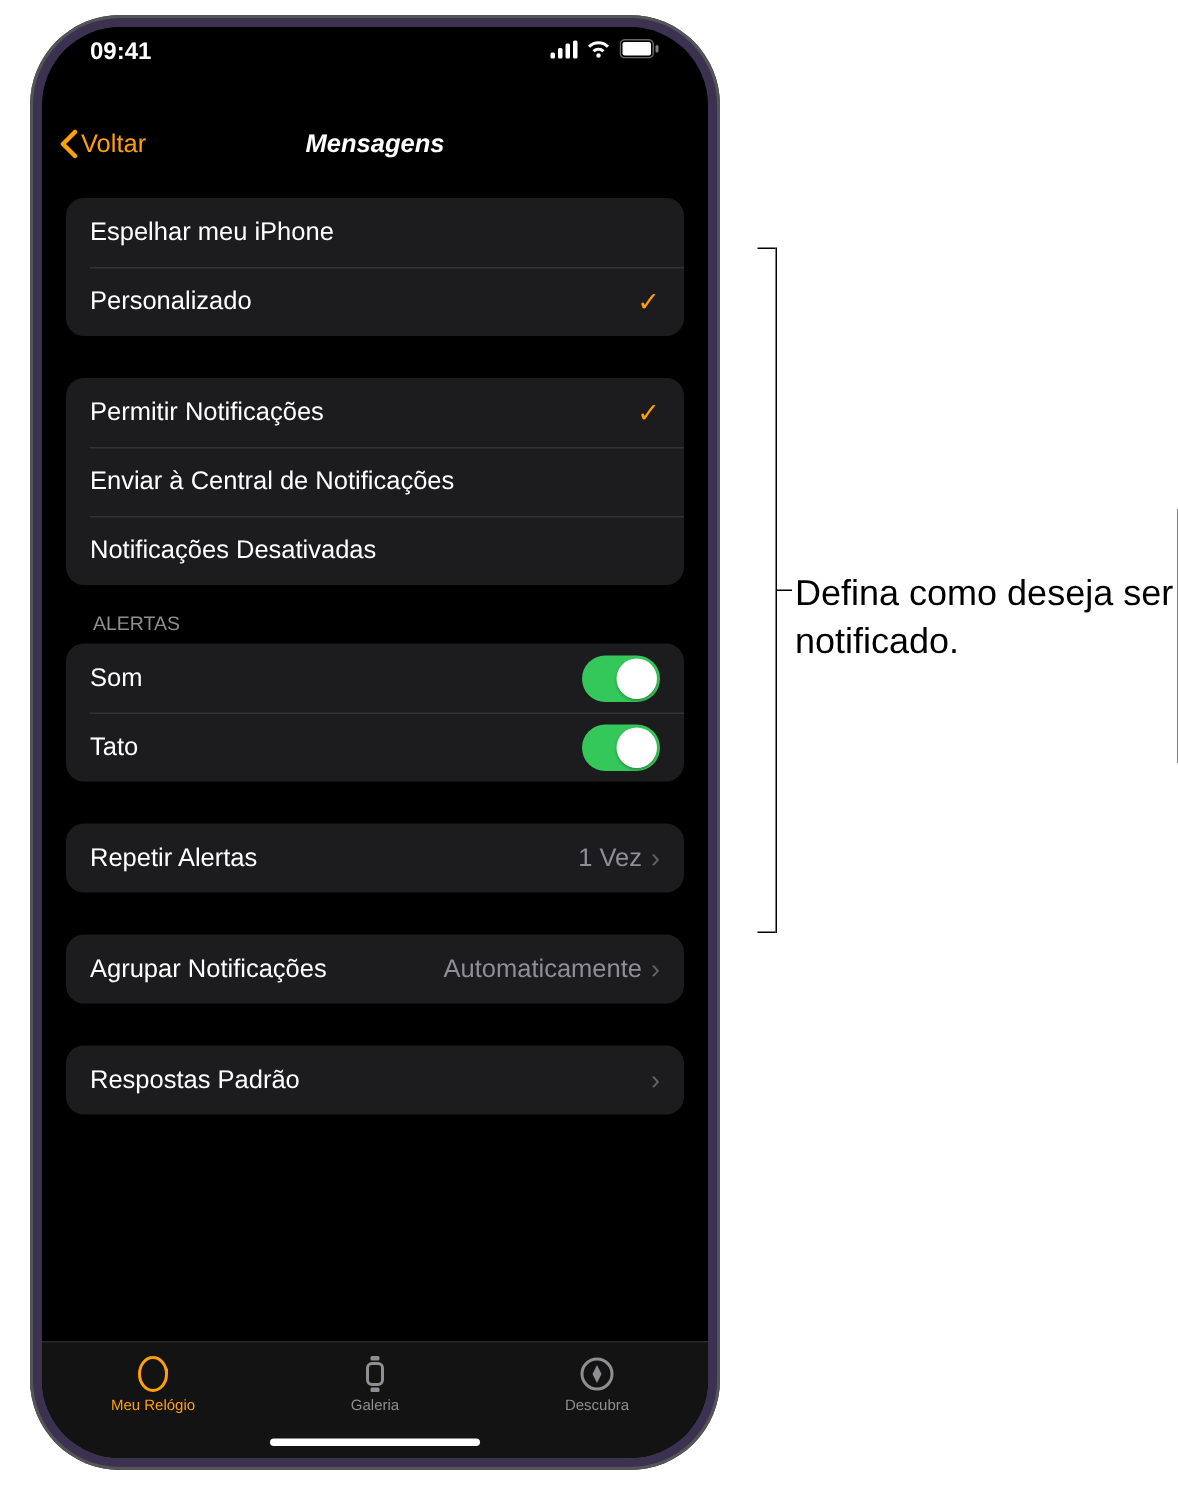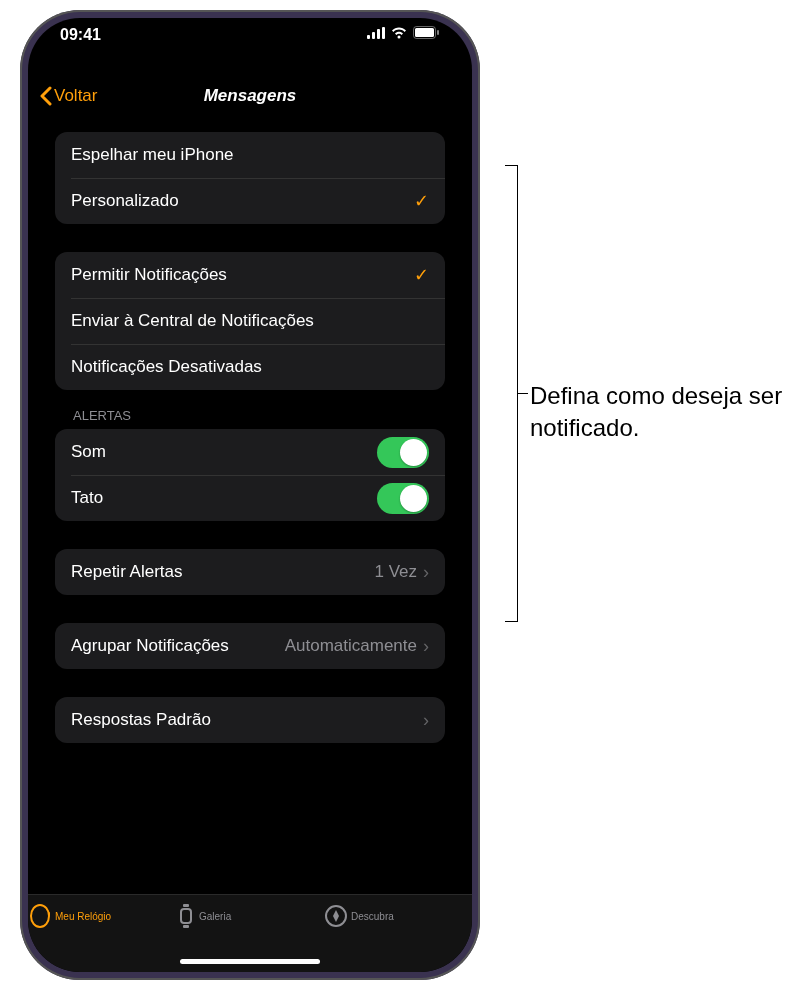--- a/index.html
+++ b/index.html
@@ -84,21 +84,21 @@
     position: absolute;
     left: 50%;
     transform: translateX(-50%);
     color: #fff;
     font-size: 17px;
     font-weight: 600;
     font-style: italic;
   }
 
   .content {
-    padding: 12px 27px 0;
+    padding: 12px 16px 0;
     height: calc(100% - 54px - 48px - 78px);
     overflow: hidden;
     color: #fff;
   }
   .group {
     background: #1c1c1e;
     border-radius: 12px;
     margin-bottom: 28px;
     overflow: hidden;
   }
@@ -144,21 +144,21 @@
     height: 78px;
     background: rgba(20,20,20,0.96);
     border-top: 1px solid #2a2a2a;
     display: flex;
     justify-content: space-around;
     align-items: flex-start;
     padding-top: 8px;
   }
   .tab {
     display: flex;
-    flex-direction: row;
+    flex-direction: column;
     align-items: center;
     font-size: 10px;
     color: #8e8e93;
     gap: 3px;
     flex: 1;
   }
   .tab.active { color: #ff9f0a; }
   .tab-icon { height: 26px; display:flex; align-items:center; justify-content:center; }
   .home-indicator {
     position: absolute;

